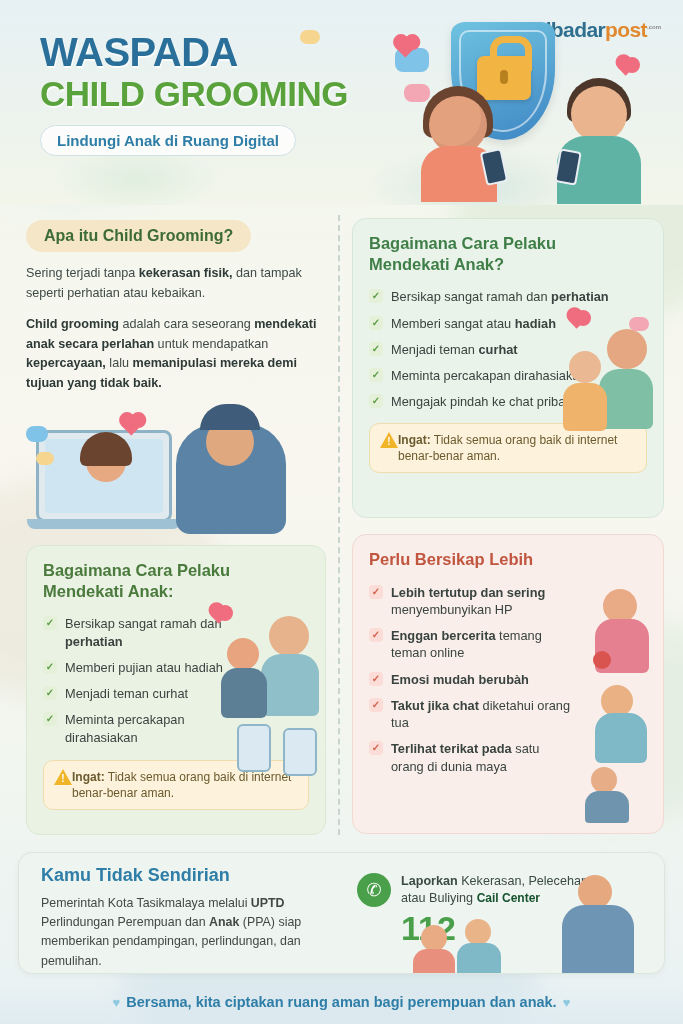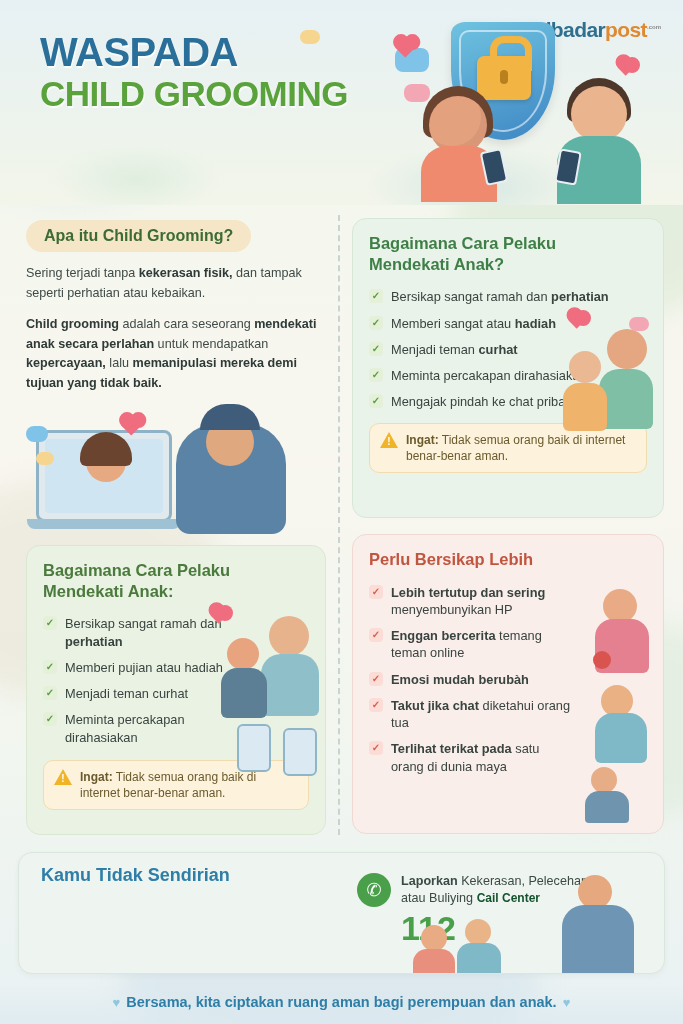--- a/index.html
+++ b/index.html
@@ -131,21 +131,21 @@
     font-size: 12.8px; color: #39433f; line-height: 1.35;
   }
   .tick {
     position: absolute; left: 0; top: 1px; width: 14px; height: 14px;
     border-radius: 4px; background: #e4f0d8; color: #5a9b43;
     font-size: 10px; line-height: 14px; text-align: center; font-weight: 700;
   }
   .tick.rose { background: #fbdcd6; color: #d4614a; }
 
   .note {
-    display: flex; gap: 8px; align-items: flex-start;
+    display: flex; gap: 0; align-items: flex-start;
     background: #fdf3dc; border: 1px solid #f0dcae; border-radius: 10px;
     padding: 8px 10px; font-size: 12px; color: #6a5a2d; line-height: 1.35;
   }
   .warn-ico {
     flex: 0 0 auto; width: 18px; height: 16px; position: relative;
   }
   .warn-ico:before {
     content:""; position:absolute; left:0; top:0;
     border-left: 9px solid transparent; border-right: 9px solid transparent;
     border-bottom: 16px solid #f0b429;
@@ -230,20 +230,21 @@
 
     <div class="bubble" style="left:395px; top:48px; width:34px; height:24px;"></div>
     <div class="bubble pink" style="left:404px; top:84px; width:26px; height:18px;"></div>
     <div class="bubble yellow" style="left:300px; top:30px; width:20px; height:14px;"></div>
     <div class="heart" style="left:398px; top:40px;"></div>
     <div class="heart" style="left:620px; top:62px; width:12px; height:11px;"></div>
 
     <div class="title-wrap">
       <div class="t1">WASPADA</div>
       <div class="t2">CHILD GROOMING</div>
+      <div class="subtitle">Lindungi Anak di Ruang Digital</div>
     </div>
   </div>
 
   <div class="divider-v"></div>
 
   <div class="card" style="left:26px; top:220px; width:300px;">
     <div class="pill cream">Apa itu Child Grooming?</div>
     <p class="body-text" style="margin-top:12px;">
       <span>Sering terjadi tanpa </span><b>kekerasan fisik,</b><span> dan tampak seperti perhatian atau kebaikan.</span>
     </p>
@@ -337,20 +338,24 @@
     <div class="sm-person" style="position:absolute; right:30px; top:150px; width:32px; height:32px; background:#e9b184;"></div>
     <div style="position:absolute; right:16px; top:178px; width:52px; height:50px; background:#7fb8c7; border-radius:18px 18px 6px 6px;"></div>
     <div style="position:absolute; right:52px; top:116px; width:18px; height:18px; background:#d9534f; border-radius:50%;"></div>
     <div class="sm-person" style="position:absolute; right:46px; top:232px; width:26px; height:26px; background:#e7ad86;"></div>
     <div style="position:absolute; right:34px; top:256px; width:44px; height:32px; background:#6f94ae; border-radius:14px 14px 4px 4px;"></div>
   </div>
 
   <div class="footer-card">
     <div style="position:absolute; left:22px; top:12px; width:300px;">
       <div class="footer-title">Kamu Tidak Sendirian</div>
+      <p class="footer-body" style="margin-top:8px;">
+        <span>Pemerintah Kota Tasikmalaya melalui </span><b>UPTD</b><span> Perlindungan Perempuan dan </span><b>Anak</b><span> (PPA)</span>
+        <span>siap memberikan pendampingan, perlindungan, dan pemulihan.</span>
+      </p>
     </div>
 
     <div style="position:absolute; left:338px; top:20px; display:flex; gap:10px; align-items:flex-start;">
       <div class="phone-ico">✆</div>
       <div>
         <div class="report-text">
           <b>Laporkan</b><span> Kekerasan, Pelecehan,</span>
         </div>
         <div class="report-text">
           <span>atau Buliying</span>

